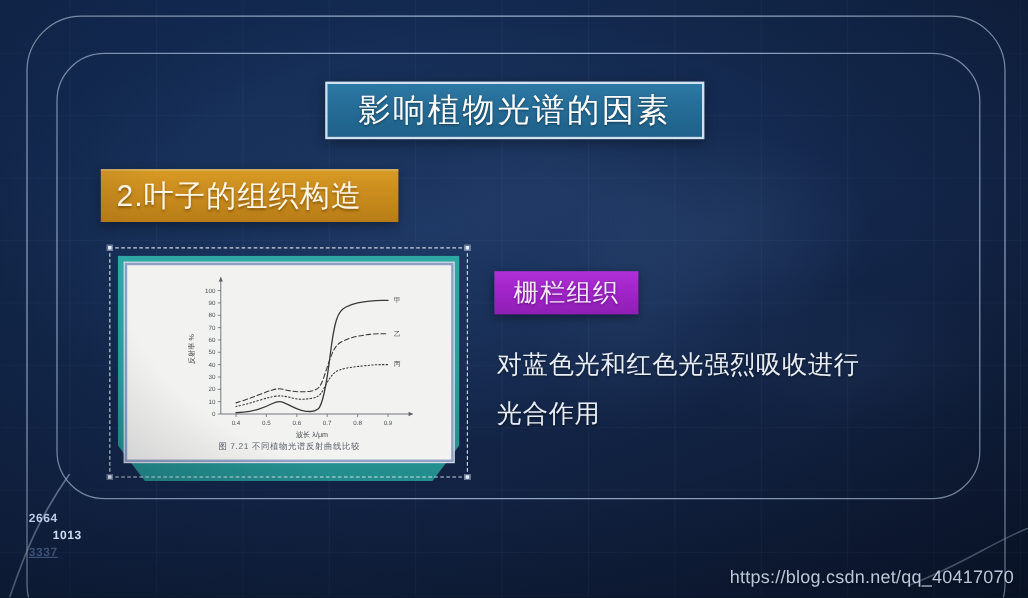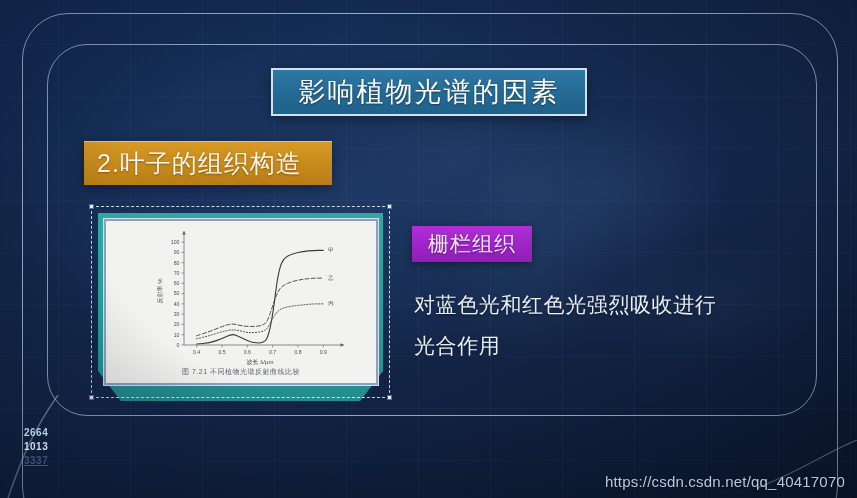--- a/index.html
+++ b/index.html
@@ -175,21 +175,21 @@
 
   
   #corner-numbers {
     position: absolute; left: 24px; top: 426px;
     line-height: 14px;
   }
   #corner-numbers div {
     font-size: 10px; font-weight: bold; letter-spacing: 0.5px;
   }
   .n1 { color: #b9cbe6; }
-  .n2 { color: #cfdcef; }
+  .n2 { color: #cfdcef; margin-left: 20px; }
   .n3 { color: #3c5176; text-decoration: underline; }
 
   
   #watermark {
     position: absolute; right: 12px; bottom: 8px;
     color: #c8d6ea;
     font-size: 15px;
     letter-spacing: 0.2px;
     opacity: 0.92;
     text-shadow: 0 1px 2px rgba(0,0,0,0.5);
@@ -297,15 +297,15 @@
   </div>
 
   <div class="vignette"></div>
 
   <div id="corner-numbers">
     <div class="n1">2664</div>
     <div class="n2">1013</div>
     <div class="n3">3337</div>
   </div>
 
-  <div id="watermark">https://csdn.csdn.net/qq_40417070</div>
+  <div id="watermark">https://blog.csdn.net/qq_40417070</div>
 
 </div>
 
 </body></html>

